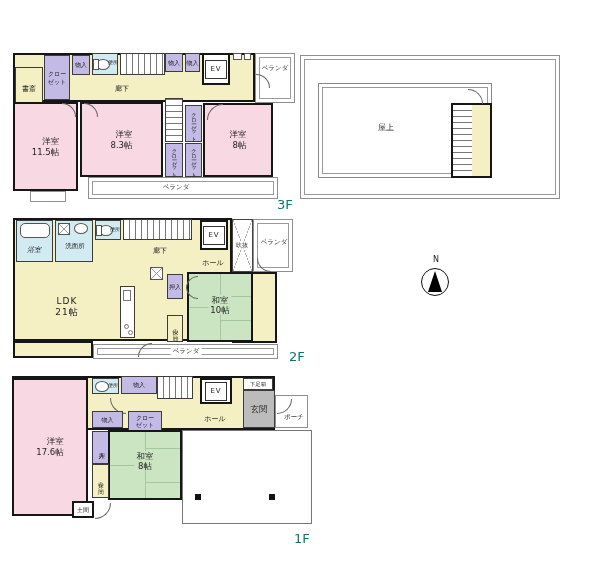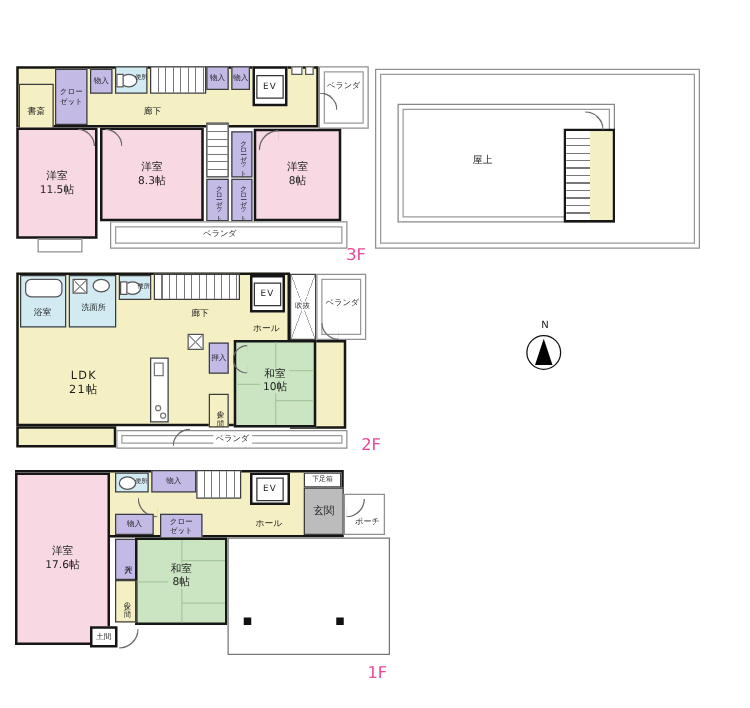--- a/index.html
+++ b/index.html
@@ -1,20 +1,20 @@
 <!DOCTYPE html>
 <html><head>
 <meta charset="utf-8">
 <style>
   html,body{margin:0;padding:0;background:#ffffff;}
   #stage{position:relative;width:600px;height:566px;background:#ffffff;
          font-family:"DejaVu Sans",sans-serif;color:#222;overflow:hidden;}
   .abs{position:absolute;box-sizing:border-box;}
   .room{position:absolute;box-sizing:border-box;display:flex;align-items:center;justify-content:center;
-        text-align:center;font-size:8.5px;line-height:1.25;color:#1d1d1d;}
+        text-align:right;font-size:8.5px;line-height:1.25;color:#1d1d1d;}
   .room span{white-space:pre-line;}
   .w2{border:2px solid #161616;}
   .w1{border:1px solid #3c3c3c;}
   .thin{border:1px solid #8f8f8f;}
   .pink{background:#f8d9e3;}
   .yellow{background:#f5f0c3;}
   .purple{background:#c3bae6;}
   .green{background:#cbe5c3;}
   .blue{background:#d2ebf3;}
   .gray{background:#bcbcbc;}
@@ -31,21 +31,21 @@
         background-image:linear-gradient(to top right,transparent 49%,#aaa 49%,#aaa 51%,transparent 51%),
                          linear-gradient(to bottom right,transparent 49%,#aaa 49%,#aaa 51%,transparent 51%);}
   .inline{position:absolute;inset:3px;border:1px solid #9a9a9a;pointer-events:none;}
   .ev{display:flex;align-items:center;justify-content:center;background:#fff;}
   .ev .cab{border:1px solid #333;background:#fff;font-size:7px;letter-spacing:1px;
            padding:5px 4px;line-height:1;}
   .arcTR{position:absolute;border-top:1px solid #666;border-right:1px solid #666;border-top-right-radius:100%;}
   .arcTL{position:absolute;border-top:1px solid #666;border-left:1px solid #666;border-top-left-radius:100%;}
   .arcBR{position:absolute;border-bottom:1px solid #666;border-right:1px solid #666;border-bottom-right-radius:100%;}
   .arcBL{position:absolute;border-bottom:1px solid #666;border-left:1px solid #666;border-bottom-left-radius:100%;}
-  .floorlbl{position:absolute;font-size:13px;color:#ec4899;}
+  .floorlbl{position:absolute;font-size:13px;color:#0f766e;}
   .pillar{position:absolute;width:6px;height:6px;background:#111;}
   .tline{position:absolute;background:#a6c79d;}
   .toilet{position:absolute;width:12px;height:9px;background:#fff;border:1px solid #555;border-radius:50%;}
   .tank{position:absolute;width:4px;height:9px;background:#fff;border:1px solid #555;}
   .tub{position:absolute;background:#fff;border:1px solid #555;border-radius:5px;}
   .basin{position:absolute;background:#fff;border:1px solid #555;border-radius:50%;}
   .tiny{font-size:5px;}
 </style>
 </head>
 <body>
@@ -133,21 +133,21 @@
     </div>
     <div class="arcTR" style="left:468px;top:89px;width:14px;height:14px;"></div>
   </div>
 
   <div>
     <div class="room yellow w2" style="left:13px;top:218px;width:219px;height:123px;"></div>
     <div class="room yellow w2" style="left:232px;top:272px;width:45px;height:71px;"></div>
     <div class="room yellow w2" style="left:13px;top:341px;width:80px;height:17px;"></div>
     <div class="room blue w1" style="left:16px;top:220px;width:37px;height:42px;"></div>
     <div class="tub" style="left:20px;top:223px;width:28px;height:13px;"></div>
-    <div class="lbl" style="left:34px;top:250px;">浴室</div>
+    <div class="lbl" style="left:34px;top:250px;font-style:italic;">浴室</div>
     <div class="room blue w1" style="left:55px;top:220px;width:38px;height:42px;"></div>
     <div class="abs xbox" style="left:58px;top:223px;width:12px;height:12px;"></div>
     <div class="basin" style="left:74px;top:223px;width:12px;height:9px;"></div>
     <div class="lbl" style="left:75px;top:247px;font-size:6.5px;">洗面所</div>
     <div class="room blue w1" style="left:95px;top:220px;width:26px;height:20px;"></div>
     <div class="toilet" style="left:99px;top:225px;"></div>
     <div class="tank" style="left:96px;top:225px;"></div>
     <div class="lbl tiny" style="left:115px;top:229px;">便所</div>
     <div class="room stairs-h w1" style="left:123px;top:219px;width:69px;height:21px;"></div>
     <div class="lbl" style="left:160px;top:251px;">廊下</div>

